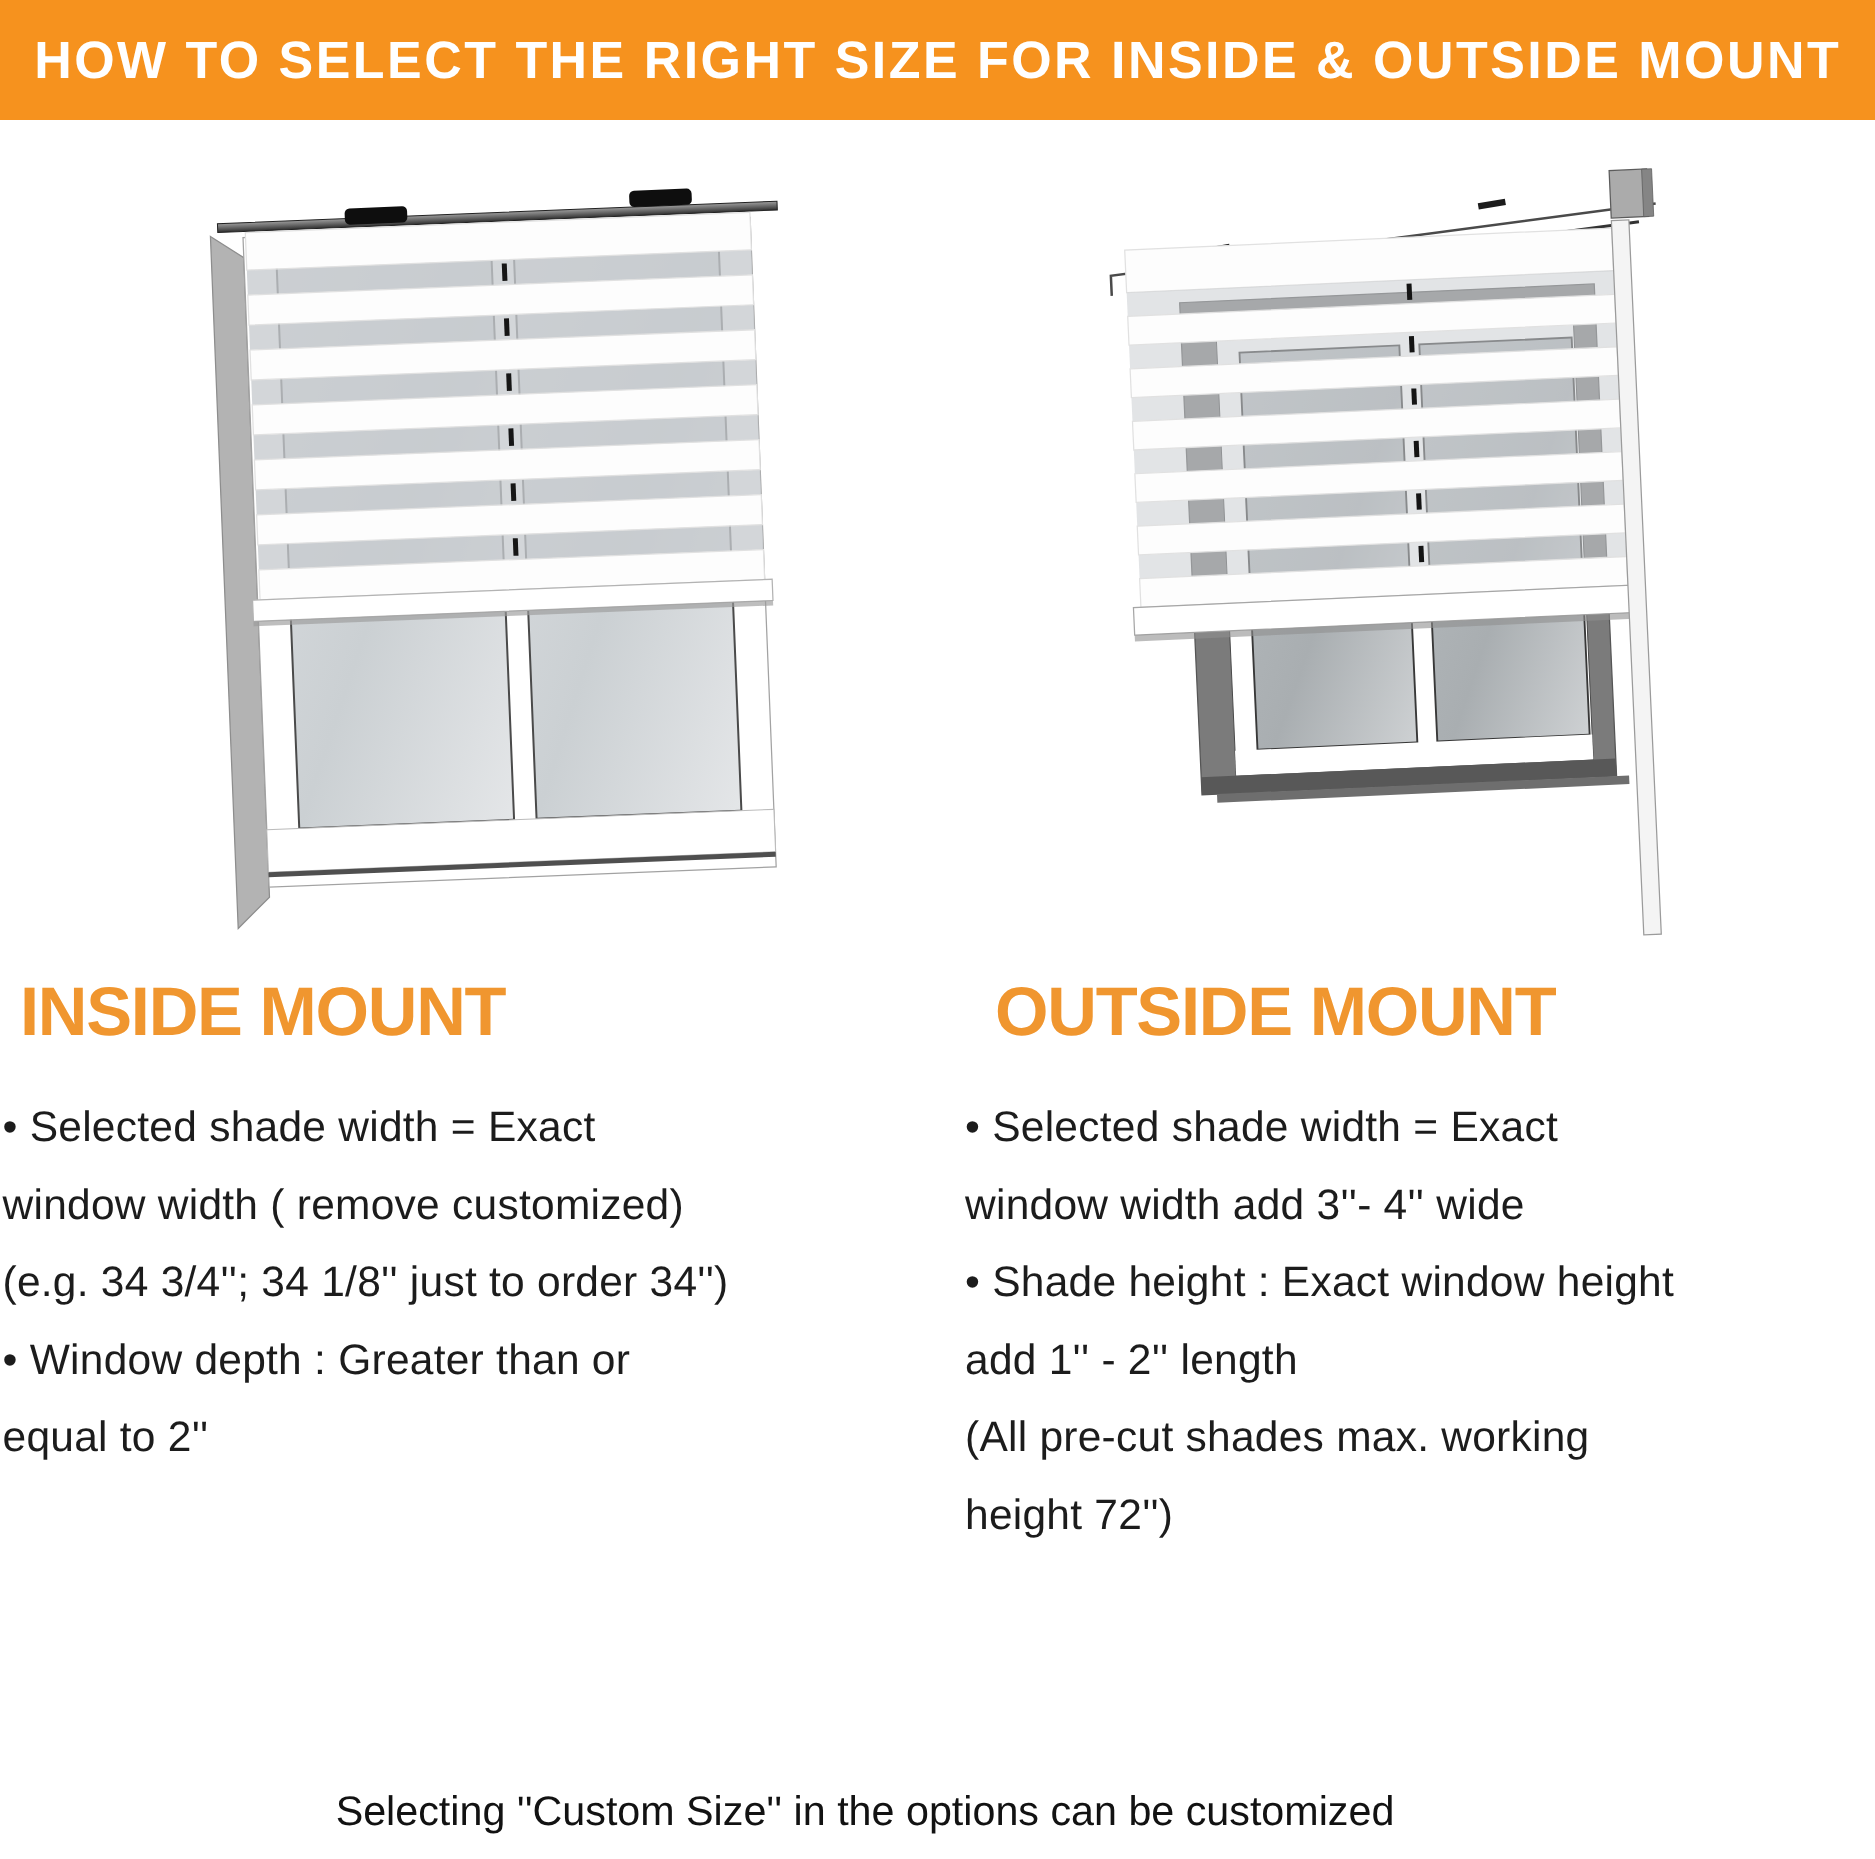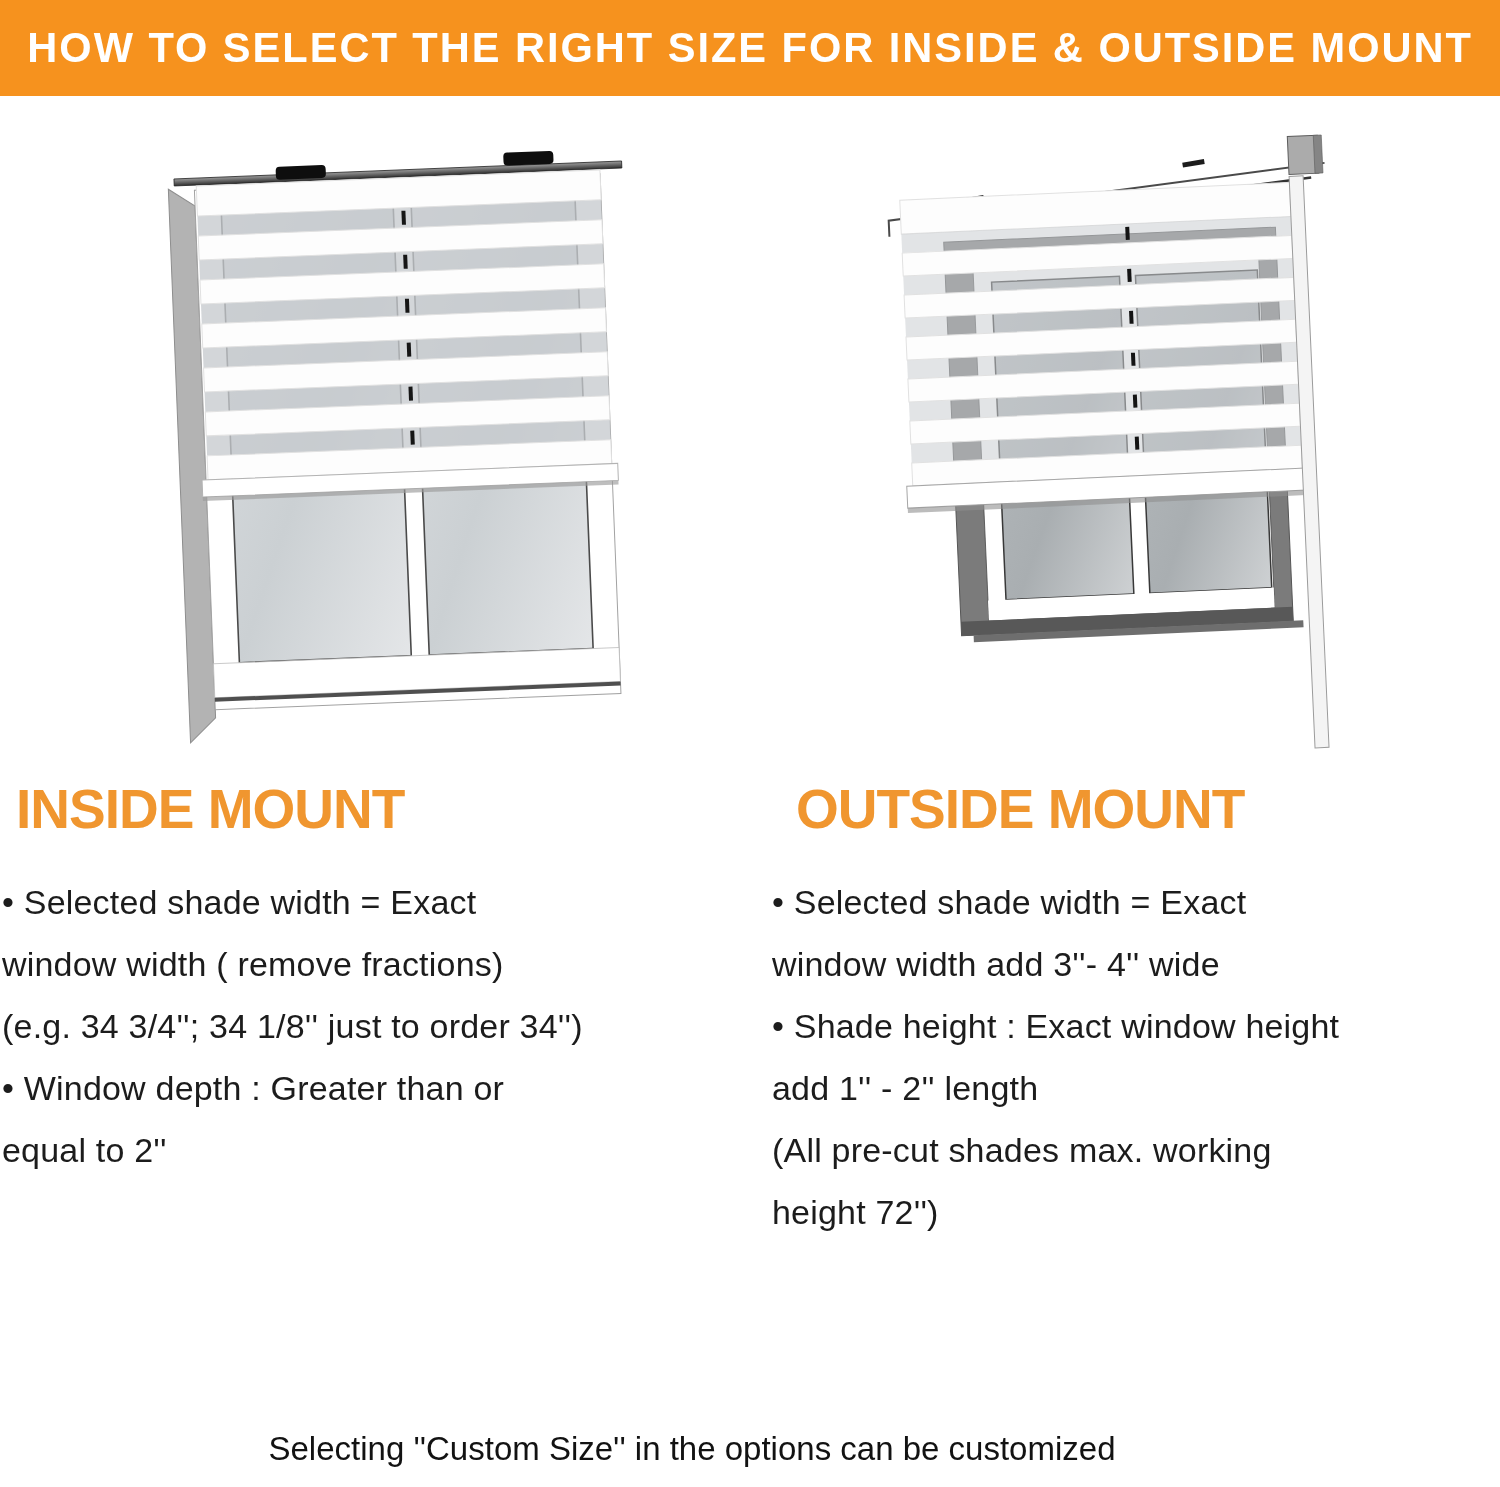--- a/index.html
+++ b/index.html
@@ -155,21 +155,21 @@
       </g>
     </g>
     <rect x="424" y="50" width="14" height="572" fill="#f4f4f4" stroke="#9b9b9b"></rect>
   </g>
 </svg>
 
 <section class="col col-left">
   <h2>INSIDE MOUNT</h2>
   <div>
     <div class="line">• Selected shade width = Exact</div>
-    <div class="line">window width ( remove fractions)</div>
+    <div class="line">window width ( remove customized)</div>
     <div class="line">(e.g. 34 3/4''; 34 1/8'' just to order 34'')</div>
     <div class="line">• Window depth : Greater than or</div>
     <div class="line">equal to 2''</div>
   </div>
 </section>
 
 <section class="col col-right">
   <h2>OUTSIDE MOUNT</h2>
   <div>
     <div class="line">• Selected shade width = Exact</div>

